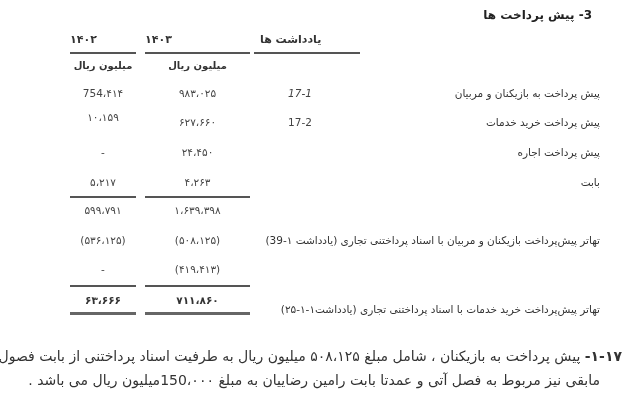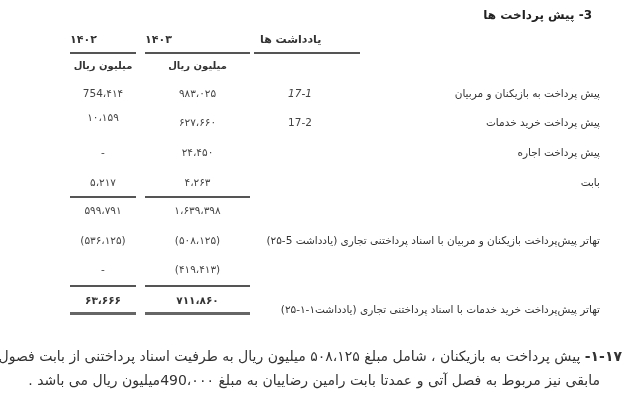--- a/index.html
+++ b/index.html
@@ -112,21 +112,21 @@
 <div class="abs desc" style="top:176px; right:40px;">بابت</div>
 <div class="abs num" style="top:176px; left:145px; width:105px;">۴،۲۶۳</div>
 <div class="abs num" style="top:176px; left:70px; width:66px;">۵،۲۱۷</div>
 
 <div class="hline" style="top:196px; left:70px; width:66px;"></div>
 <div class="hline" style="top:196px; left:145px; width:105px;"></div>
 
 <div class="abs num" style="top:204px; left:145px; width:105px;">۱،۶۳۹،۳۹۸</div>
 <div class="abs num" style="top:204px; left:70px; width:66px;">۵۹۹،۷۹۱</div>
 
-<div class="abs desc" style="top:234px; right:40px;">تهاتر پیش‌پرداخت بازیکنان و مربیان با اسناد پرداختنی تجاری (یادداشت 5-۲۵)</div>
+<div class="abs desc" style="top:234px; right:40px;">تهاتر پیش‌پرداخت بازیکنان و مربیان با اسناد پرداختنی تجاری (یادداشت ۱-39)</div>
 <div class="abs num" style="top:234px; left:145px; width:105px;">(۵۰۸،۱۲۵)</div>
 <div class="abs num" style="top:234px; left:70px; width:66px;">(۵۳۶،۱۲۵)</div>
 
 <div class="abs desc" style="top:263px; right:40px;margin-top:40px;">تهاتر پیش‌پرداخت خرید خدمات با اسناد پرداختنی تجاری (یادداشت۱-۱-۲۵)</div>
 <div class="abs num" style="top:263px; left:145px; width:105px;">(۴۱۹،۴۱۳)</div>
 <div class="abs num" style="top:263px; left:70px; width:66px;">-</div>
 
 <div class="hline" style="top:285px; left:70px; width:66px;"></div>
 <div class="hline" style="top:285px; left:145px; width:105px;"></div>
 
@@ -134,14 +134,14 @@
 <div class="abs num bold" style="top:294px; left:70px; width:66px;">۶۳،۶۶۶</div>
 
 <div class="hline thick" style="top:312px; left:70px; width:66px;"></div>
 <div class="hline thick" style="top:312px; left:145px; width:105px;"></div>
 
 <div class="abs footnote" style="top:348px; right:18px;">
   <span class="fn-num">۱-۱۷-</span>
   <span>پیش پرداخت به بازیکنان ، شامل مبلغ ۵۰۸،۱۲۵ میلیون ریال به طرفیت اسناد پرداختنی از بابت فصول گذشته بوده و</span>
 </div>
 <div class="abs footnote" style="top:372px; right:40px;">
-  <span>مابقی نیز مربوط به فصل آتی و عمدتا بابت رامین رضاییان به مبلغ 490،۰۰۰میلیون ریال  می باشد .</span>
+  <span>مابقی نیز مربوط به فصل آتی و عمدتا بابت رامین رضاییان به مبلغ 150،۰۰۰میلیون ریال  می باشد .</span>
 </div>
 
 </body></html>

